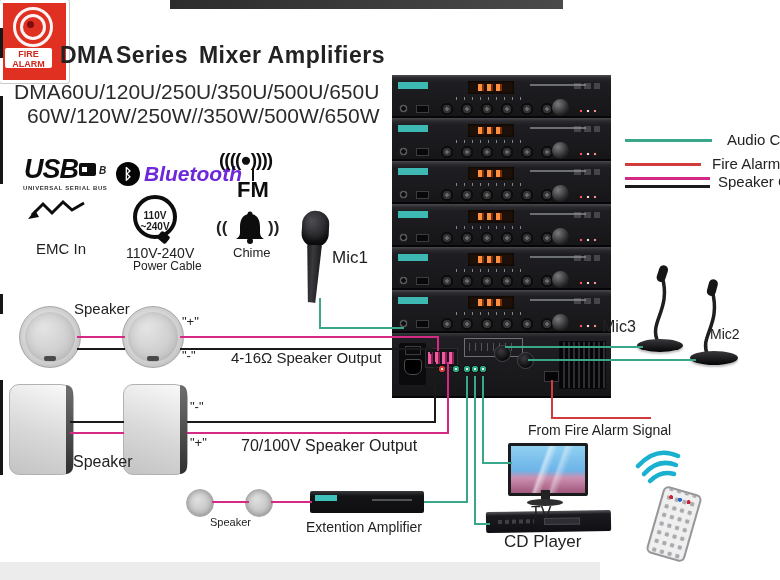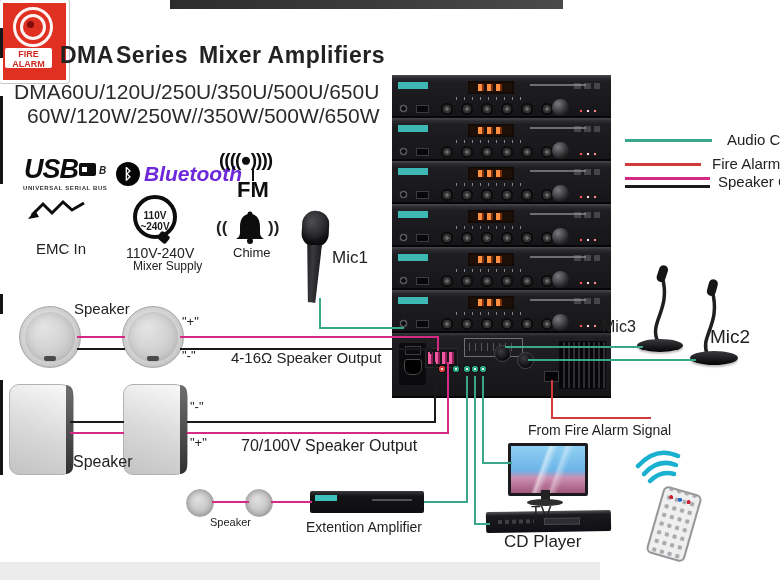--- a/index.html
+++ b/index.html
@@ -180,21 +180,21 @@
   <svg class="abs emc-svg" width="62" height="20">
     <polyline points="4,16 15,5 24,14 35,3 44,11 56,4" fill="none" stroke="#0d0d0d" stroke-width="3"></polyline>
     <polygon points="0,20 7,11 11,18" fill="#0d0d0d"></polygon>
   </svg>
   <div class="lbl emc-in">EMC In</div>
   <div class="abs pw-circle">
     <span>110V</span><br><span>~240V</span>
   </div>
   <div class="abs pw-plug"></div>
   <div class="lbl pw-l1">110V-240V</div>
-  <div class="lbl pw-l2">Mixer Supply</div>
+  <div class="lbl pw-l2">Power Cable</div>
   <div class="lbl chime-arcL">((</div>
   <svg class="abs chime-svg" width="36" height="34">
     <circle cx="18" cy="4" r="2.5" fill="#0d0d0d"></circle>
     <path d="M18 4 C10 4 8 11 8 17 L8 23 C8 26 6 28 4 29 L32 29 C30 28 28 26 28 23 L28 17 C28 11 26 4 18 4 Z" fill="#0d0d0d"></path>
     <circle cx="18" cy="31" r="3" fill="#0d0d0d"></circle>
   </svg>
   <div class="lbl chime-arcR">))</div>
   <div class="lbl chime-lbl">Chime</div>
 
   <div class="leg-line" style="left:625px;top:139px;width:87px;background:#3aa78a;"></div>
@@ -335,21 +335,21 @@
     <path d="M48 80 C38 60 62 48 52 14" fill="none" stroke="#1f1f1f" stroke-width="3.5"></path>
     <rect x="48" y="3" width="9" height="17" rx="4.5" fill="#161616" transform="rotate(18 52 11)"></rect>
   </svg>
   <div class="mic-base" style="left:637px;top:339px;width:46px;height:13px;"></div>
   <div class="lbl" style="left:602px;top:318px;font-size:16px;">Mic3</div>
   <svg class="abs" style="left:664px;top:274px;z-index:4;" width="80" height="84">
     <path d="M44 82 C34 62 58 52 48 16" fill="none" stroke="#1f1f1f" stroke-width="3.5"></path>
     <rect x="44" y="5" width="9" height="17" rx="4.5" fill="#161616" transform="rotate(15 48 13)"></rect>
   </svg>
   <div class="mic-base" style="left:690px;top:351px;width:48px;height:14px;"></div>
-  <div class="lbl" style="left:710px;top:326px;font-size:19px;">Mic2</div>
+  <div class="lbl" style="left:710px;top:326px;font-size:14px;">Mic2</div>
 
   <div class="firebox">
     <i class="fb-ring1"></i>
     <i class="fb-ring2"></i>
     <i class="fb-dot"></i>
     <i class="fb-panel"><span>FIRE</span><br><span>ALARM</span></i>
   </div>
   <div class="lbl" style="left:528px;top:422px;font-size:14px;">From Fire Alarm Signal</div>
 
   <div class="abs tv-screen"></div>

